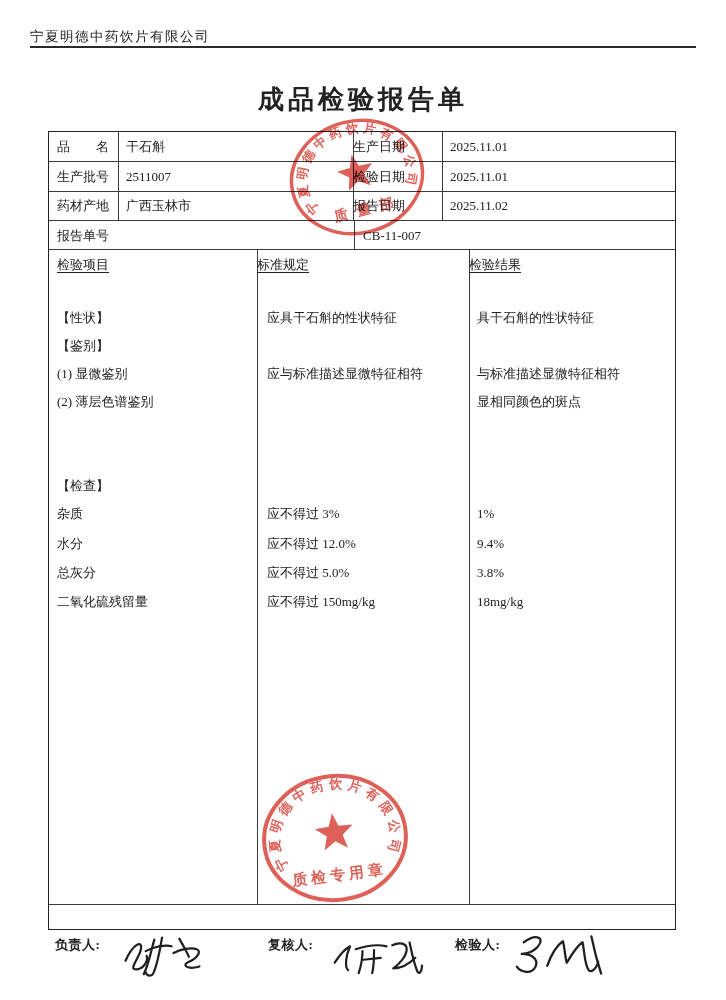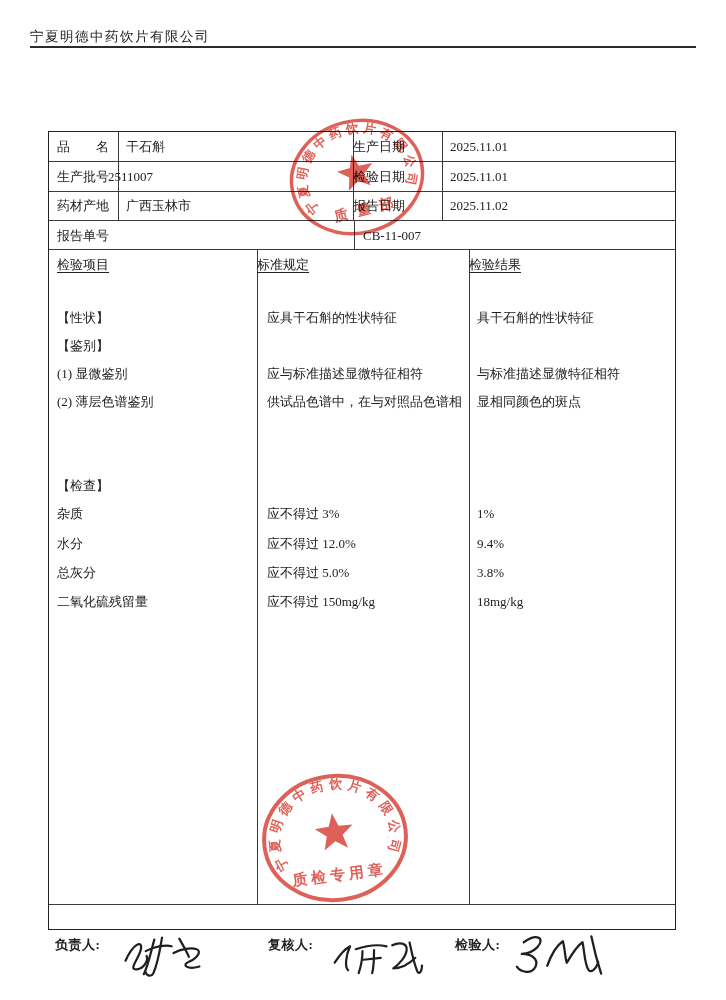--- a/index.html
+++ b/index.html
@@ -24,20 +24,21 @@
   .stamp text{fill:#d9453c;font-family:"Liberation Serif","DejaVu Serif",serif;font-weight:bold;}
   .stamp polygon{fill:#d9453c;}
 </style>
 </head>
 <body>
 
 <div class="page">
 
   <div class="abs hdr-left">宁夏明德中药饮片有限公司</div>
   <div class="abs hdr-rule"></div>
+  <div class="abs title">成品检验报告单</div>
 
   <div class="tbl">
 
     <div class="hl" style="top:29px"></div>
     <div class="hl" style="top:59px"></div>
     <div class="hl" style="top:88px"></div>
     <div class="hl" style="top:117px"></div>
     <div class="hl" style="top:772px"></div>
 
     <div class="vl" style="left:69px;top:0;height:88px"></div>
@@ -46,21 +47,21 @@
     <div class="vl" style="left:305px;top:88px;height:29px"></div>
     <div class="vl" style="left:208px;top:117px;height:655px"></div>
     <div class="vl" style="left:420px;top:117px;height:655px"></div>
 
     <div class="cell" style="left:8px;top:6px">品　　名</div>
     <div class="cell" style="left:77px;top:6px">干石斛</div>
     <div class="cell ctr" style="left:304px;top:6px;width:89px">生产日期</div>
     <div class="cell" style="left:401px;top:6px">2025.11.01</div>
 
     <div class="cell" style="left:8px;top:36px">生产批号</div>
-    <div class="cell" style="left:59px;top:36px">2511007</div>
+    <div class="cell" style="left:77px;top:36px">2511007</div>
     <div class="cell ctr" style="left:304px;top:36px;width:89px">检验日期</div>
     <div class="cell" style="left:401px;top:36px">2025.11.01</div>
 
     <div class="cell" style="left:8px;top:65px">药材产地</div>
     <div class="cell" style="left:77px;top:65px">广西玉林市</div>
     <div class="cell ctr" style="left:304px;top:65px;width:89px">报告日期</div>
     <div class="cell" style="left:401px;top:65px">2025.11.02</div>
 
     <div class="cell" style="left:8px;top:95px">报告单号</div>
     <div class="cell" style="left:314px;top:95px">CB-11-007</div>
@@ -74,21 +75,20 @@
     <div class="cell" style="left:8px;top:233px">(1) 显微鉴别</div>
     <div class="cell" style="left:8px;top:261px">(2) 薄层色谱鉴别</div>
     <div class="cell" style="left:8px;top:345px">【检查】</div>
     <div class="cell" style="left:8px;top:373px">杂质</div>
     <div class="cell" style="left:8px;top:403px">水分</div>
     <div class="cell" style="left:8px;top:432px">总灰分</div>
     <div class="cell" style="left:8px;top:461px">二氧化硫残留量</div>
 
     <div class="cell" style="left:218px;top:177px">应具干石斛的性状特征</div>
     <div class="cell" style="left:218px;top:233px">应与标准描述显微特征相符</div>
-    <div class="cell" style="left:218px;top:261px">供试品色谱中，在与对照品色谱相</div>
     <div class="cell" style="left:218px;top:373px">应不得过 3%</div>
     <div class="cell" style="left:218px;top:403px">应不得过 12.0%</div>
     <div class="cell" style="left:218px;top:432px">应不得过 5.0%</div>
     <div class="cell" style="left:218px;top:461px">应不得过 150mg/kg</div>
 
     <div class="cell" style="left:428px;top:177px">具干石斛的性状特征</div>
     <div class="cell" style="left:428px;top:233px">与标准描述显微特征相符</div>
     <div class="cell" style="left:428px;top:261px">显相同颜色的斑点</div>
     <div class="cell" style="left:428px;top:373px">1%</div>
     <div class="cell" style="left:428px;top:403px">9.4%</div>

